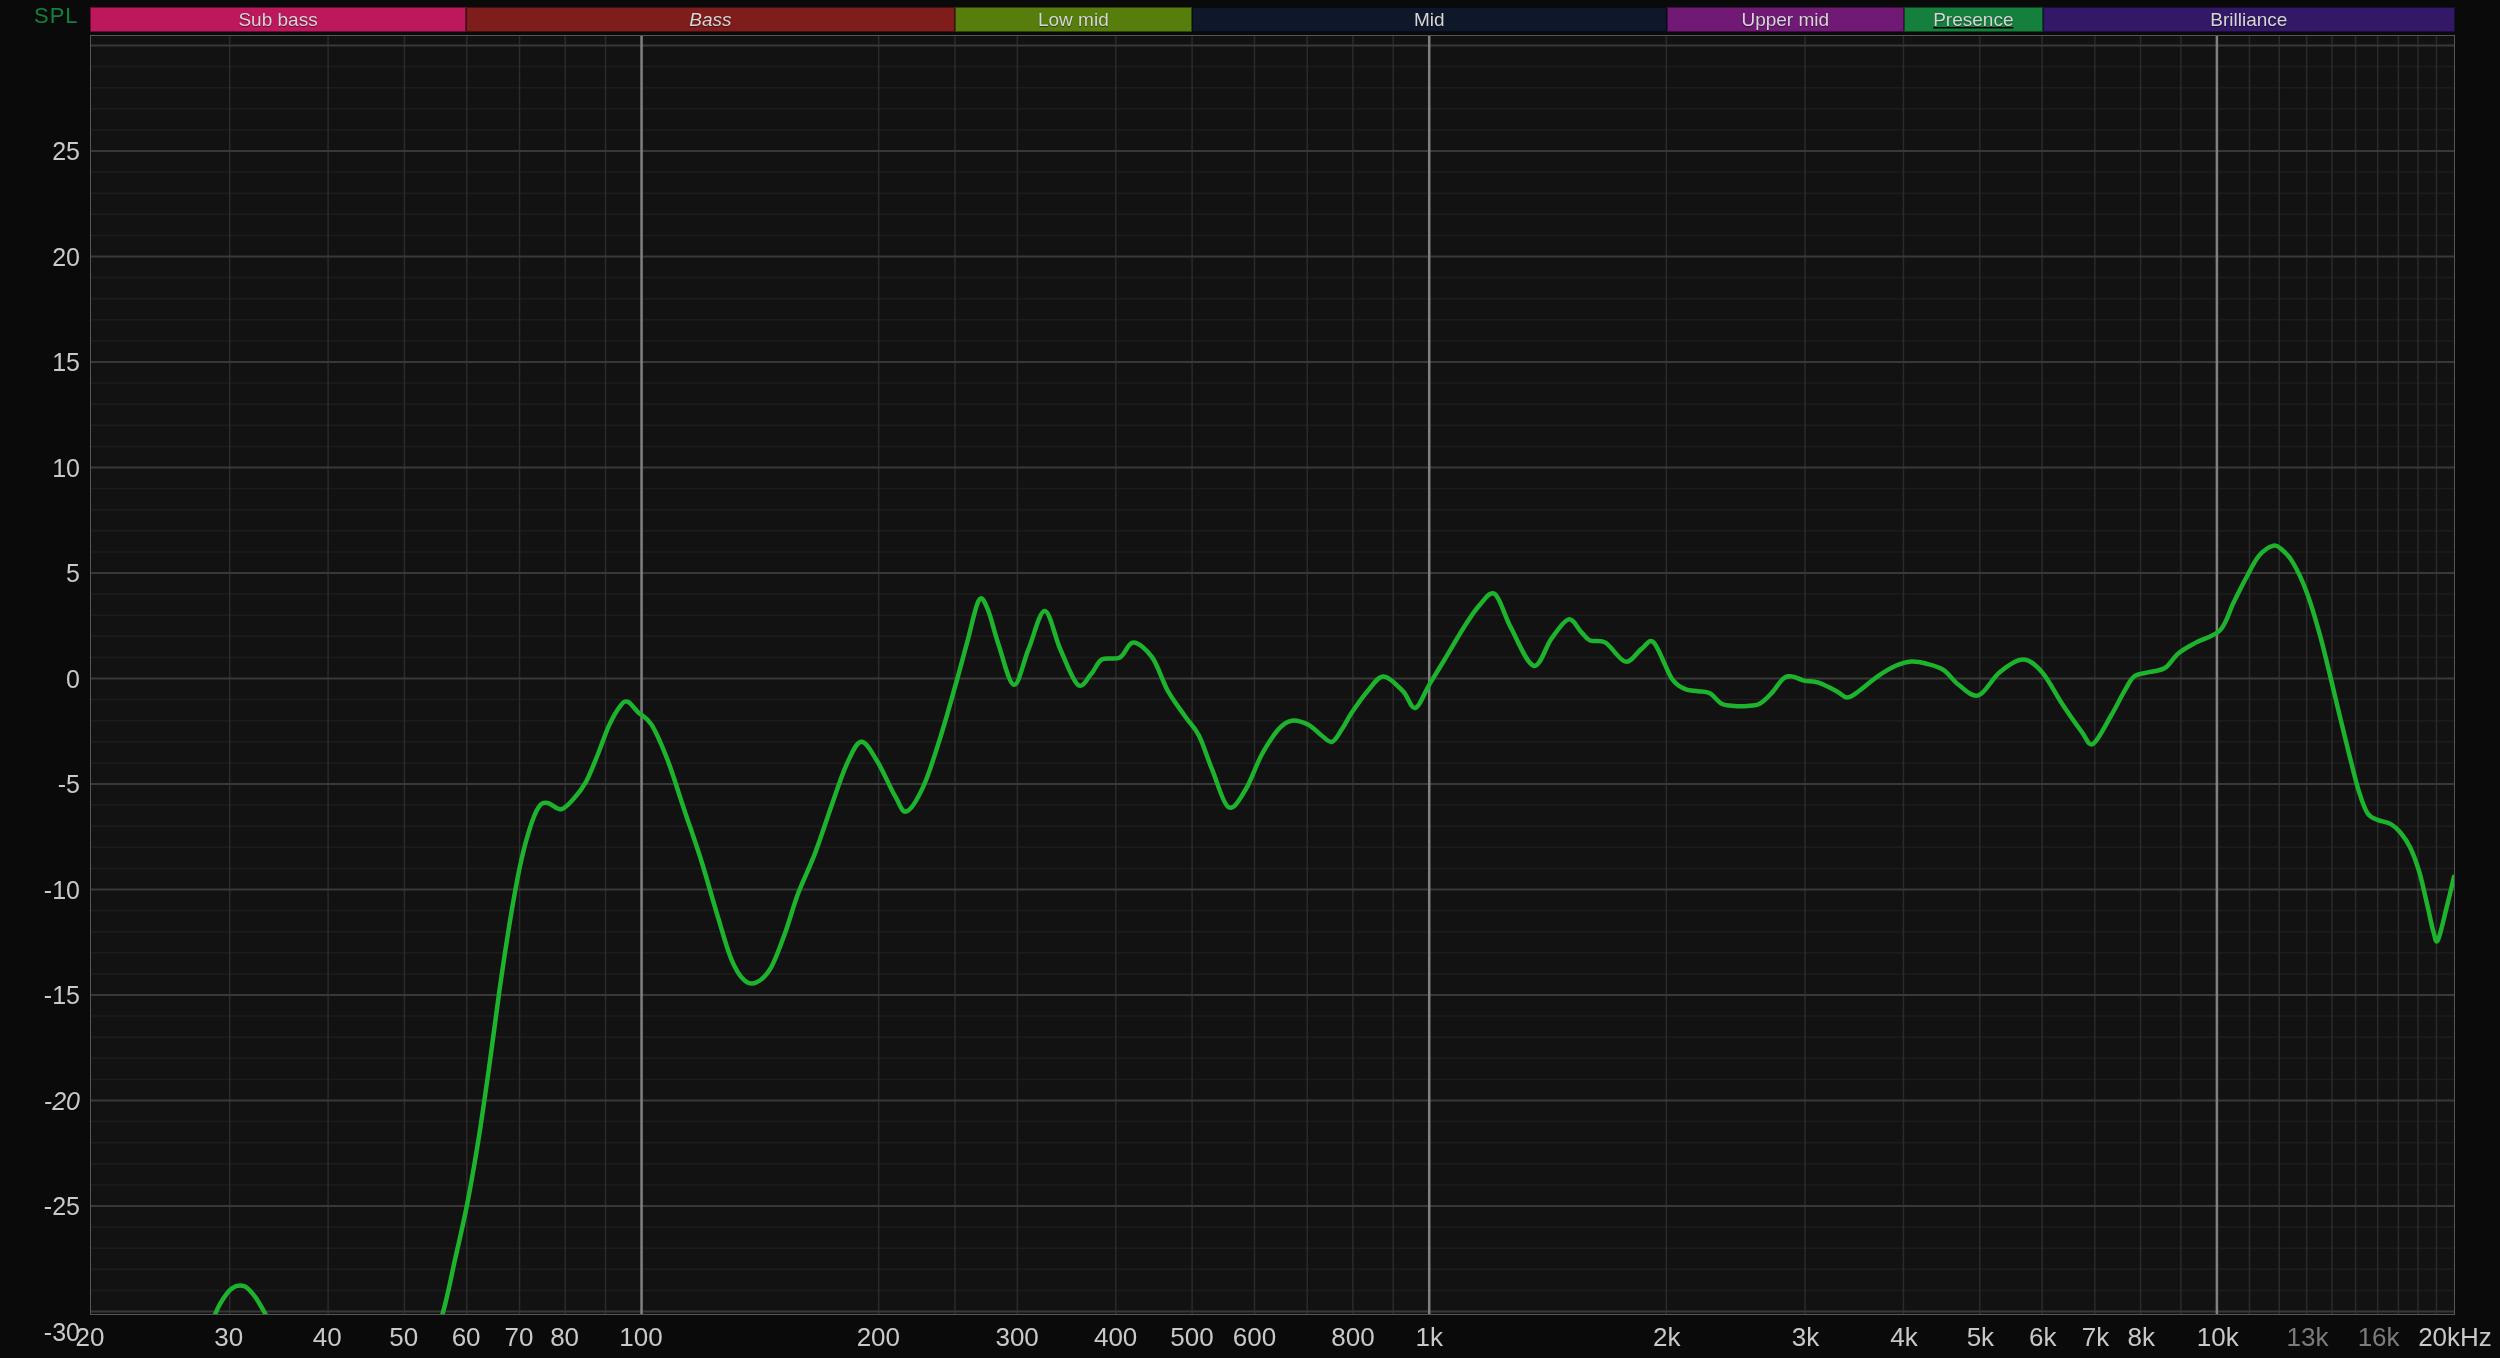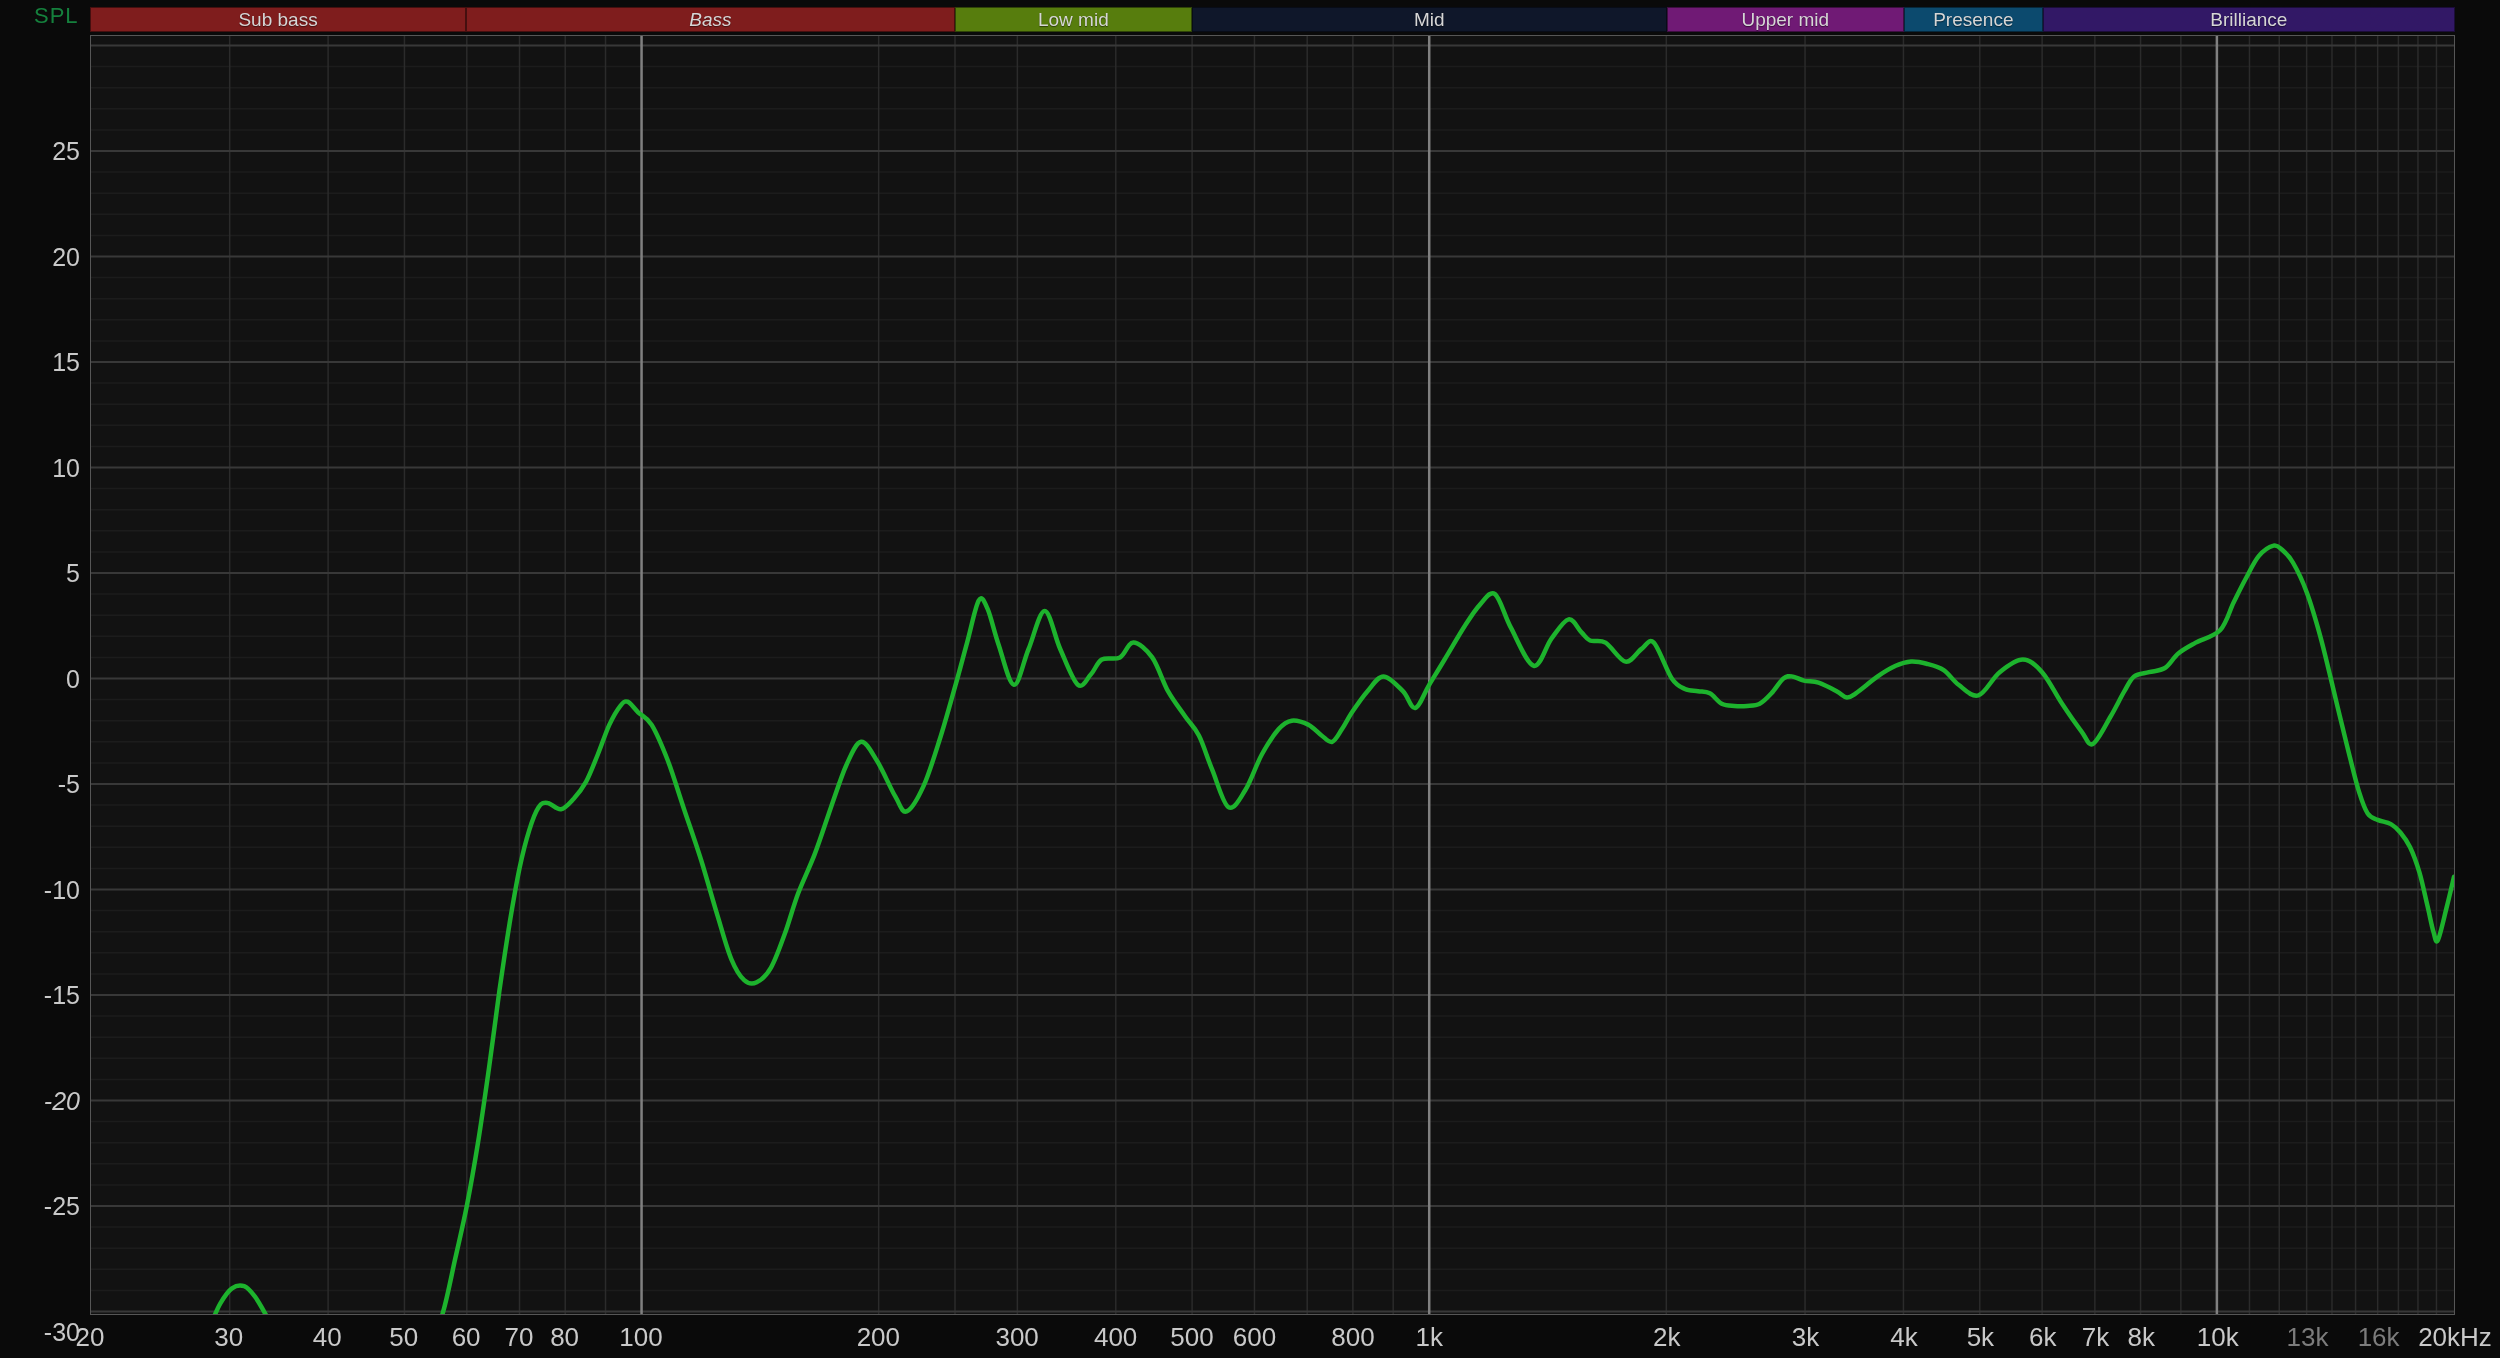--- a/index.html
+++ b/index.html
@@ -41,36 +41,36 @@
     font-size:26px;color:#c9c9c9;line-height:1;white-space:nowrap;
   }
   .x-tick.dim{color:#7c7c7c;}
 </style>
 </head>
 <body>
 
 <span class="spl-title">SPL</span>
 
 <div class="band-strip">
-    <div class="band-seg" style="width: 15.904%; background: #7f1d1d; align-items: center;">
+    <div class="band-seg" style="width: 15.904%; background: #be185d; align-items: center;">
       <span>Sub bass</span>
     </div>
     <div class="band-seg" style="width: 20.6596%; background: #7f1d1d; font-style: italic;">
       <span>Bass</span>
     </div>
     <div class="band-seg" style="width: 10.0343%; background: rgb(87, 125, 13);">
       <span>Low mid</span>
     </div>
     <div class="band-seg" style="width: 20.0687%; background: #0f172a;">
       <span>Mid</span>
     </div>
     <div class="band-seg" style="width: 10.0343%; background: #701a75;">
       <span>Upper mid</span>
     </div>
-    <div class="band-seg" style="width: 5.86971%; background: #0c4a6e;">
+    <div class="band-seg" style="width: 5.86971%; background: #15803d; text-decoration: underline;">
       <span>Presence</span>
     </div>
     <div class="band-seg" style="width: 17.4293%; background: rgb(50, 24, 102);">
       <span>Brilliance</span>
     </div>
   </div>
 
 <div class="plot">
   <svg id="chart-svg" viewBox="0 0 2363 1278" preserveAspectRatio="none">
       <line x1="0" y1="1254.4" x2="2363" y2="1254.4" stroke="#1c1c1c" stroke-width="1.5"></line>

